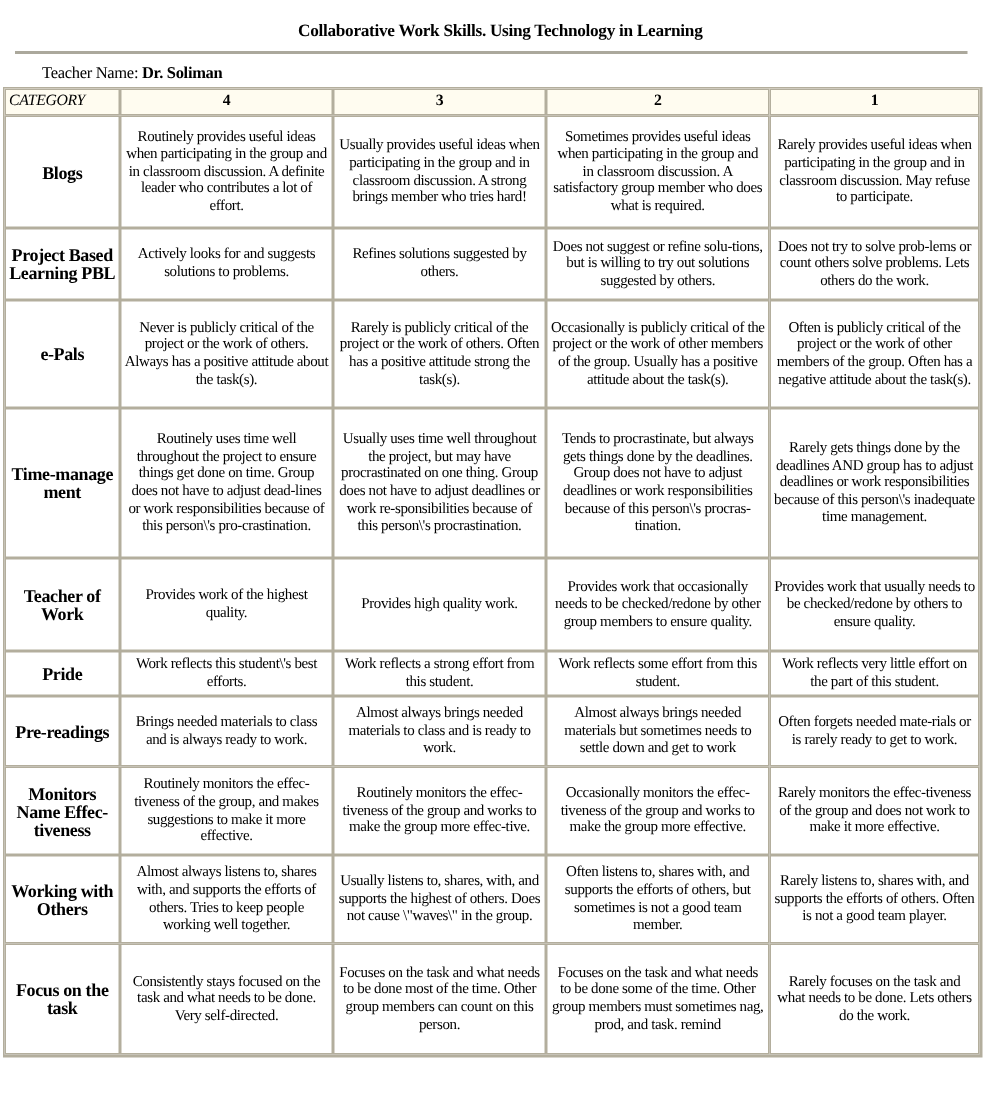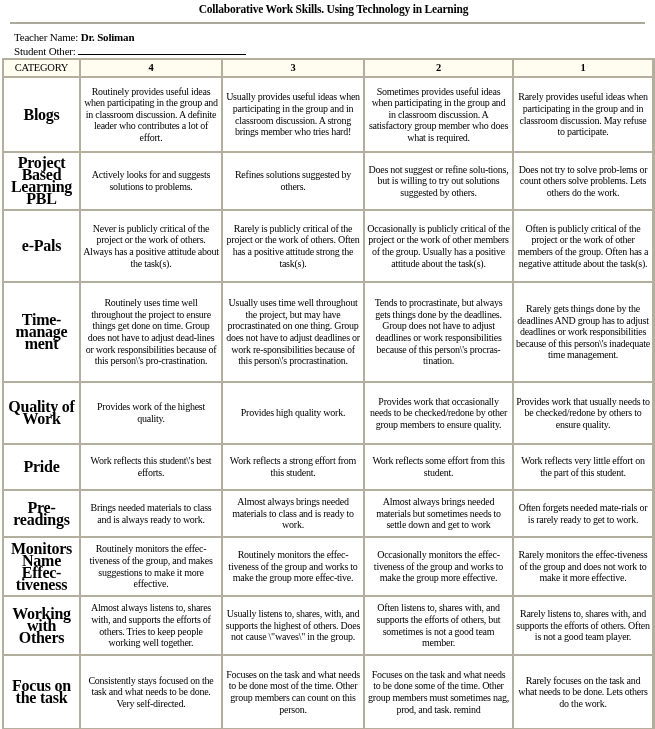--- a/index.html
+++ b/index.html
@@ -1,27 +1,27 @@
 <!DOCTYPE html>
 <html><head>
 <meta charset="utf-8">
 <style>
   html, body { margin: 0; padding: 0; background: #ffffff; }
   body { width: 655px; height: 729px; overflow: hidden; font-family: "Liberation Serif", "DejaVu Serif", serif; color: #000; }
-  .title { text-align: center; font-weight: bold; font-size: 11.5px; padding-top: 3px; height: 15px; letter-spacing: -0.2px; margin-left: 12px; }
+  .title { text-align: center; font-weight: bold; font-size: 11.5px; padding-top: 15px; height: 15px; letter-spacing: -0.2px; margin-left: 12px; }
   .rule { margin: 4px 10px 0 10px; height: 2px; background: #aba89c; }
-  .meta { margin-left: 14px; margin-top: 6px; font-size: 11px; line-height: 14px; letter-spacing: -0.2px; }
+  .meta { margin-left: 28px; margin-top: 6px; font-size: 11px; line-height: 14px; letter-spacing: -0.2px; }
   .meta b { font-weight: bold; }
   .blank { display: inline-block; width: 168px; border-bottom: 1px solid #000; height: 10px; vertical-align: baseline; }
   table.rubric { position: absolute; left: 2px; top: 58px; width: 650px; border-collapse: separate; border-spacing: 0; border: 1px solid #b3ae9d; border-right: 2px solid #b3ae9d; border-bottom: 2px solid #b3ae9d; table-layout: fixed; }
   table.rubric td { border: 1px solid #b3ae9d; font-size: 10px; line-height: 11.6px; text-align: center; vertical-align: middle; padding: 1px 2px; letter-spacing: -0.25px; }
   table.rubric tr.head td { background: #fffcf0; height: 14px; font-size: 10.5px; }
-  table.rubric tr.head td.cat { text-align: center; font-weight: normal; }
+  table.rubric tr.head td.cat { text-align: left; font-weight: normal; font-style: italic; }
   table.rubric tr.head td.lvl { font-weight: bold; }
-  table.rubric td.catname { font-weight: bold; font-size: 16px; line-height: 12px; }
+  table.rubric td.catname { font-weight: bold; font-size: 12px; line-height: 12px; }
 </style>
 </head>
 <body>
 
 <div class="title">Collaborative Work Skills.    Using Technology in Learning</div>
 <div class="rule"></div>
 <div class="meta">
   <div><span>Teacher Name: </span><b>Dr. Soliman</b></div>
   <div><span>Student Other: </span><span class="blank"></span></div>
 </div>
@@ -42,21 +42,21 @@
       <td class="lvl">2</td>
       <td class="lvl">1</td>
     </tr>
     <tr style="height:75px">
       <td class="catname">Blogs</td>
       <td>Routinely provides useful ideas when participating in the group and in classroom discussion. A definite leader who contributes a lot of effort.</td>
       <td>Usually provides useful ideas when participating in the group and in classroom discussion. A strong brings member who tries hard!</td>
       <td>Sometimes provides useful ideas when participating in the group and in classroom discussion. A satisfactory group member who does what is required.</td>
       <td>Rarely provides useful ideas when participating in the group and in classroom discussion. May refuse to participate.</td>
     </tr>
-    <tr style="height:58px">
+    <tr style="height:48px">
       <td class="catname">Project Based Learning PBL</td>
       <td>Actively looks for and suggests solutions to problems.</td>
       <td>Refines solutions suggested by others.</td>
       <td>Does not suggest or refine solu-tions, but is willing to try out solutions suggested by others.</td>
       <td>Does not try to solve prob-lems or count others solve problems. Lets others do the work.</td>
     </tr>
     <tr style="height:72px">
       <td class="catname">e-Pals</td>
       <td>Never is publicly critical of the project or the work of others. Always has a positive attitude about the task(s).</td>
       <td>Rarely is publicly critical of the project or the work of others. Often has a positive attitude strong the task(s).</td>
@@ -64,27 +64,27 @@
       <td>Often is publicly critical of the project or the work of other members of the group. Often has a negative attitude about the task(s).</td>
     </tr>
     <tr style="height:100px">
       <td class="catname">Time-manage ment</td>
       <td>Routinely uses time well throughout the project to ensure things get done on time. Group does not have to adjust dead-lines or work responsibilities because of this person\'s pro-crastination.</td>
       <td>Usually uses time well throughout the project, but may have procrastinated on one thing. Group does not have to adjust deadlines or work re-sponsibilities because of this person\'s procrastination.</td>
       <td>Tends to procrastinate, but always gets things done by the deadlines. Group does not have to adjust deadlines or work responsibilities because of this person\'s procras-tination.</td>
       <td>Rarely gets things done by the deadlines AND group has to adjust deadlines or work responsibilities because of this person\'s inadequate time management.</td>
     </tr>
     <tr style="height:62px">
-      <td class="catname">Quality of Work</td>
+      <td class="catname">Teacher of Work</td>
       <td>Provides work of the highest quality.</td>
       <td>Provides high quality work.</td>
       <td>Provides work that occasionally needs to be checked/redone by other group members to ensure quality.</td>
       <td>Provides work that usually needs to be checked/redone by others to ensure quality.</td>
     </tr>
-    <tr style="height:46px">
+    <tr style="height:30px">
       <td class="catname">Pride</td>
       <td>Work reflects this student\'s best efforts.</td>
       <td>Work reflects a strong effort from this student.</td>
       <td>Work reflects some effort from this student.</td>
       <td>Work reflects very little effort on the part of this student.</td>
     </tr>
     <tr style="height:47px">
       <td class="catname">Pre-readings</td>
       <td>Brings needed materials to class and is always ready to work.</td>
       <td>Almost always brings needed materials to class and is ready to work.</td>

